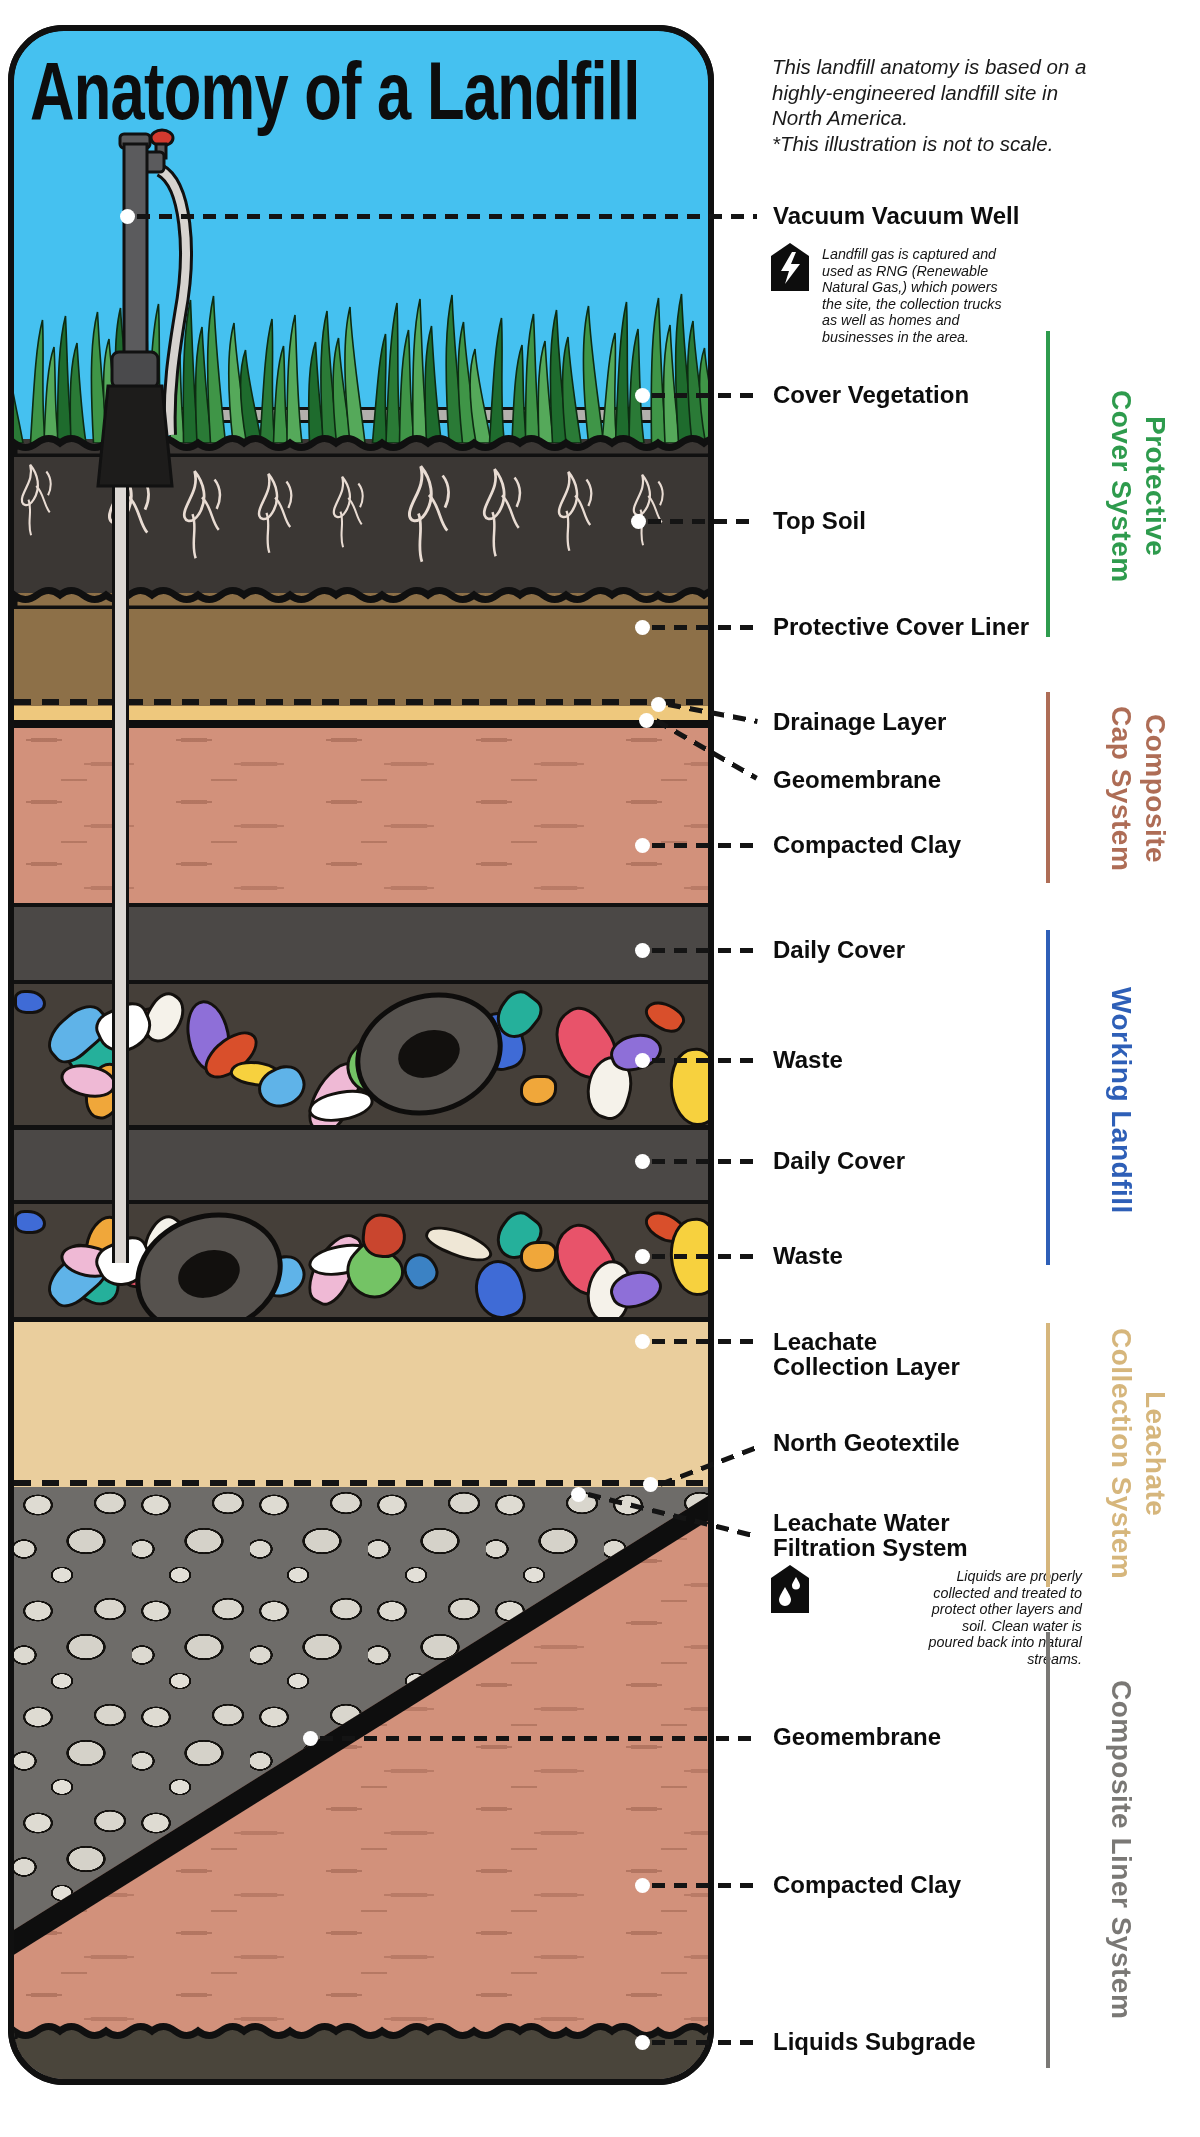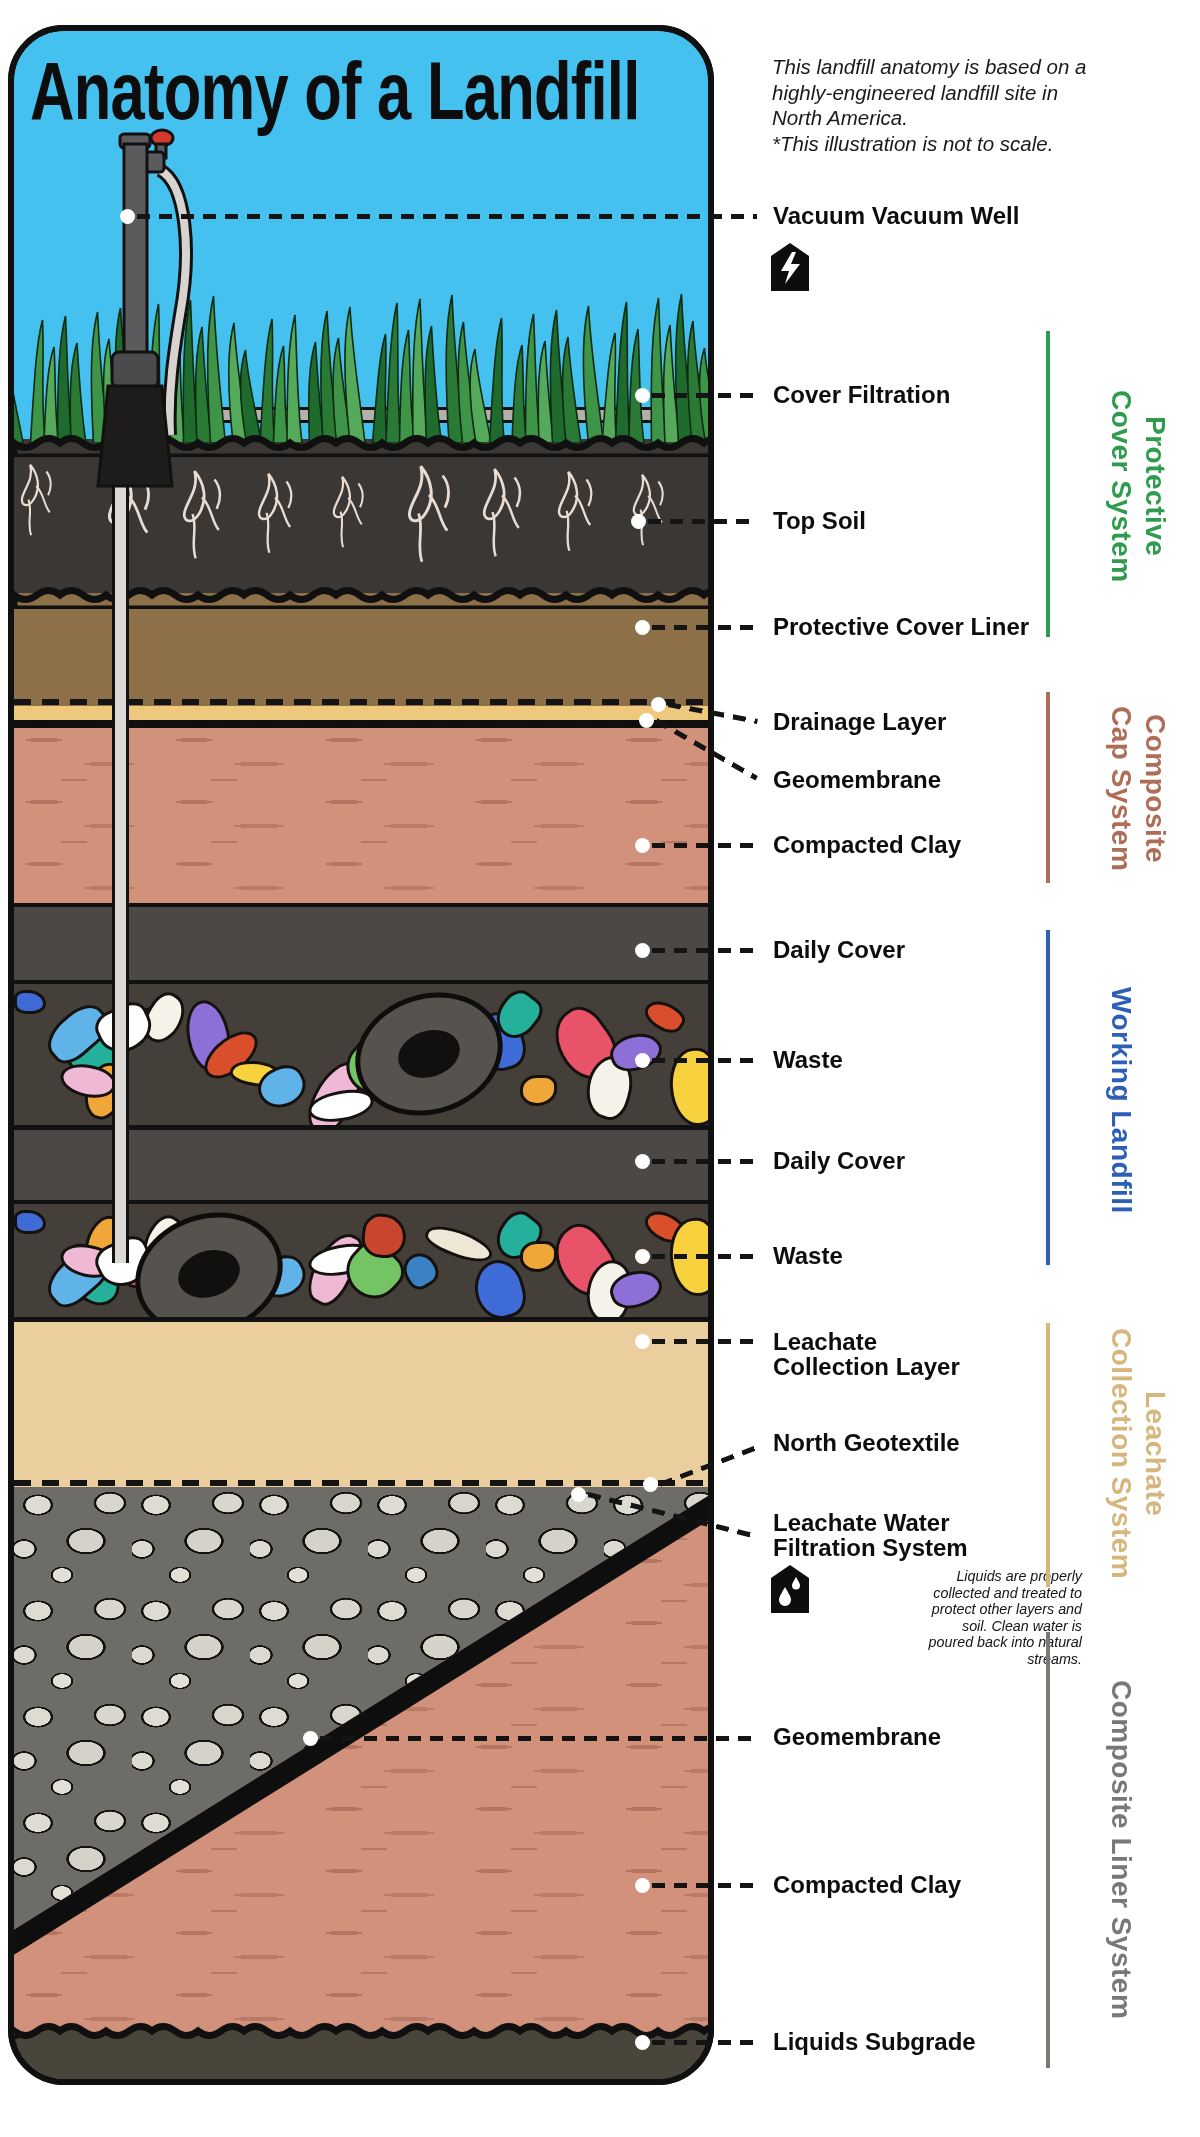--- a/index.html
+++ b/index.html
@@ -315,40 +315,46 @@
   <h1 id="title">Anatomy of a Landfill</h1>
   <div id="intro">This landfill anatomy is based on a
 highly-engineered landfill site in
 North America.
 *This illustration is not to scale.</div>
 
   <svg class="note-icon" style="top:243px;" viewBox="0 0 38 48">
     <polygon points="19,0 38,13 38,48 0,48 0,13" fill="#0d0d0d"></polygon>
     <path d="M21,9 L10,28 h8 L14,41 L29,21 h-9 L25,9 Z" fill="#ffffff"></path>
   </svg>
+  <div class="note-text" style="top:246px;">Landfill gas is captured and
+used as RNG (Renewable
+Natural Gas,) which powers
+the site, the collection trucks
+as well as homes and
+businesses in the area.</div>
 
   <svg class="note-icon" style="top:1565px;" viewBox="0 0 38 48">
     <polygon points="19,0 38,13 38,48 0,48 0,13" fill="#0d0d0d"></polygon>
     <path d="M14,22 c-4,7 -6,10 -6,13 a6,6 0 0 0 12,0 c0,-3 -2,-6 -6,-13 Z" fill="#ffffff"></path>
     <path d="M25,12 c-2.6,4.6 -4,6.6 -4,8.6 a4,4 0 0 0 8,0 c0,-2 -1.4,-4 -4,-8.6 Z" fill="#ffffff"></path>
   </svg>
   <div class="note-text" style="top:1568px;text-align:right;">Liquids are properly
 collected and treated to
 protect other layers and
 soil. Clean water is
 poured back into natural
 streams.</div>
 
   <div id="callouts">
       <div class="callout-dot" style="left: 119.5px; top: 208.5px; background: rgb(255, 255, 255);"></div>
       <div class="callout-line" style="left: 137px; top: 213.5px; width: 620px;"></div>
       <div class="callout-label" style="top: 203px;">Vacuum Vacuum Well</div>
       <div class="callout-dot" style="left: 634.5px; top: 387.5px; background: rgb(255, 255, 255);"></div>
       <div class="callout-line" style="left: 652px; top: 392.5px; width: 105px;"></div>
-      <div class="callout-label" style="top: 382px;">Cover Filtration</div>
+      <div class="callout-label" style="top: 382px;">Cover Vegetation</div>
       <div class="callout-dot" style="left: 630.5px; top: 513.5px; background: rgb(255, 255, 255);"></div>
       <div class="callout-line" style="left: 648px; top: 518.5px; width: 109px;"></div>
       <div class="callout-label" style="top: 508px;">Top Soil</div>
       <div class="callout-dot" style="left: 634.5px; top: 619.5px; background: rgb(255, 255, 255);"></div>
       <div class="callout-line" style="left: 652px; top: 624.5px; width: 105px;"></div>
       <div class="callout-label" style="top: 614px;">Protective Cover Liner</div>
       <div class="callout-dot" style="left: 650.5px; top: 696.5px; background: rgb(255, 255, 255);"></div>
       <div class="callout-line" style="left: 668px; top: 701.5px; width: 90.6091px; transform: rotate(10.8139deg); transform-origin: 0px 50%;"></div>
       <div class="callout-label" style="top: 709px;">Drainage Layer</div>
       <div class="callout-dot" style="left: 638.5px; top: 712.5px; background: rgb(255, 255, 255);"></div>

